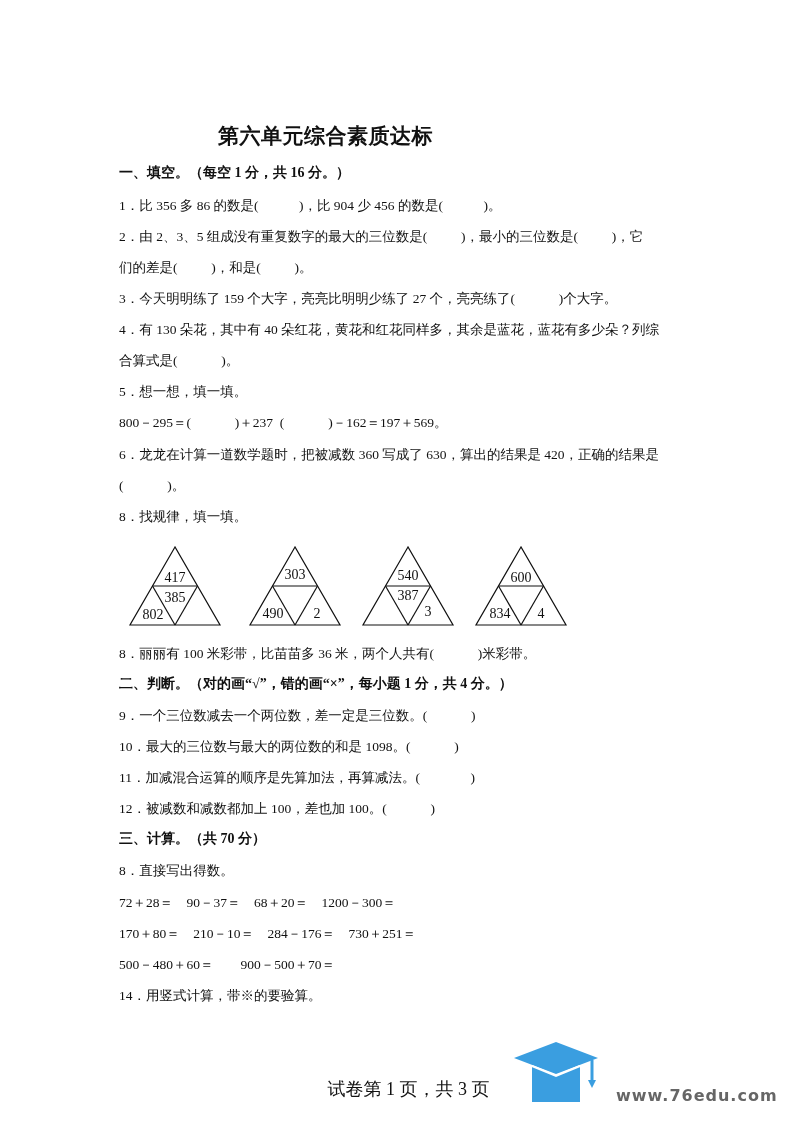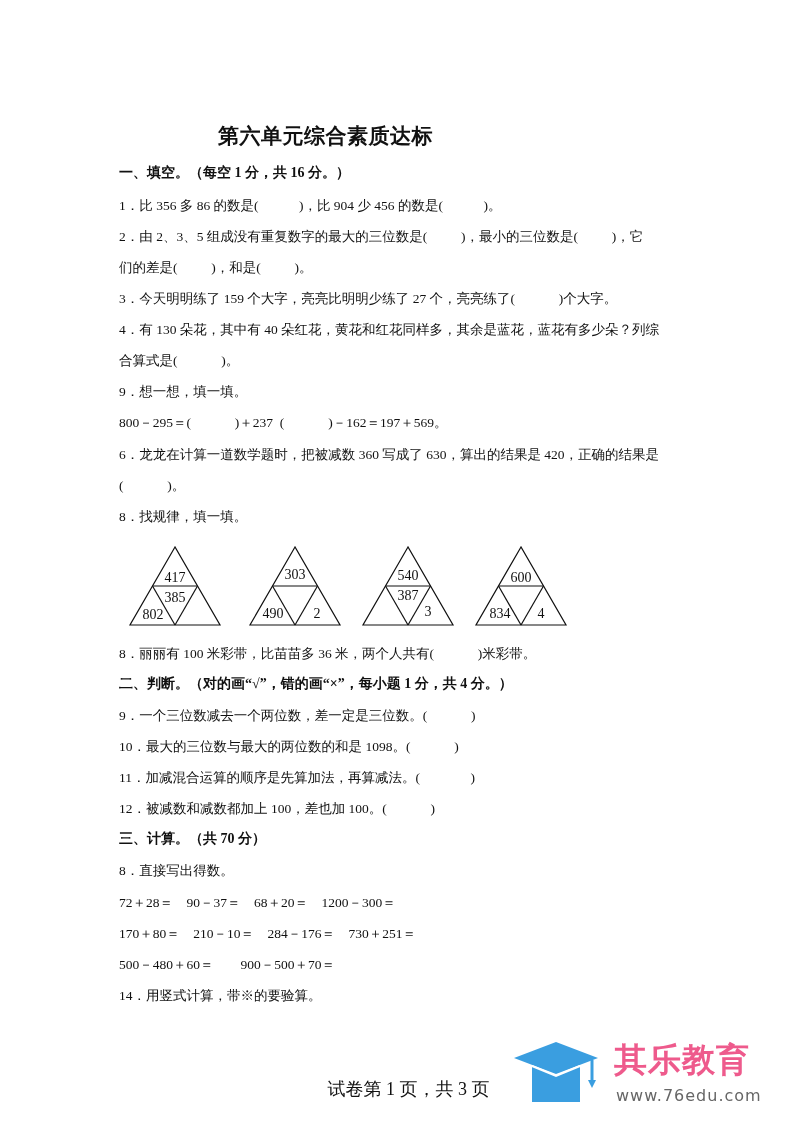--- a/index.html
+++ b/index.html
@@ -10,35 +10,35 @@
   .line { position: absolute; left: 119px; font-size: 13.5px; white-space: pre; line-height: 18px; text-align: right; }
   .section { position: absolute; left: 119px; font-size: 14px; font-weight: bold; white-space: pre; }
   .tri { position: absolute; top: 545px; }
   .tri svg { display: block; overflow: visible; }
   .tri text { font-family: "Liberation Serif", serif; font-size: 14px; fill: #111; }
   .footer { position: absolute; top: 1077px; left: 0; width: 793px; text-align: center; font-size: 18px; padding-left: 12px; }
   .logo { position: absolute; left: 512px; top: 1038px; width: 275px; height: 70px; }
   .logo-text { position: absolute; left: 102px; top: 0px; font-family: "DejaVu Sans", sans-serif;
                font-weight: bold; font-size: 33px; color: #ee5a8c; letter-spacing: 1px; white-space: nowrap; }
   .logo-url { position: absolute; left: 104px; top: 48px; font-family: "DejaVu Sans", sans-serif;
-              font-weight: normal; font-size: 16px; color: #666; letter-spacing: 1px; white-space: nowrap; }
+              font-weight: bold; font-size: 16px; color: #666; letter-spacing: 1px; white-space: nowrap; }
 </style>
 </head>
 <body>
 
 <div class="title">第六单元综合素质达标</div>
 
 <div class="section" style="top:164px">一、填空。（每空 1 分，共 16 分。）</div>
 <div class="line" style="top:197px">1．比 356 多 86 的数是(            )，比 904 少 456 的数是(            )。</div>
 <div class="line" style="top:228px">2．由 2、3、5 组成没有重复数字的最大的三位数是(          )，最小的三位数是(          )，它</div>
 <div class="line" style="top:259px">们的差是(          )，和是(          )。</div>
 <div class="line" style="top:290px">3．今天明明练了 159 个大字，亮亮比明明少练了 27 个，亮亮练了(             )个大字。</div>
 <div class="line" style="top:321px">4．有 130 朵花，其中有 40 朵红花，黄花和红花同样多，其余是蓝花，蓝花有多少朵？列综</div>
 <div class="line" style="top:352px">合算式是(             )。</div>
-<div class="line" style="top:383px">9．想一想，填一填。</div>
+<div class="line" style="top:383px">5．想一想，填一填。</div>
 <div class="line" style="top:414px">800－295＝(             )＋237  (             )－162＝197＋569。</div>
 <div class="line" style="top:446px">6．龙龙在计算一道数学题时，把被减数 360 写成了 630，算出的结果是 420，正确的结果是</div>
 <div class="line" style="top:477px">(             )。</div>
 <div class="line" style="top:508px">8．找规律，填一填。</div>
 
 <div class="tri" style="left:128px">
   <svg width="96" height="82" viewBox="0 0 96 82">
     <polygon points="47,2 2,80 92,80" fill="none" stroke="#111" stroke-width="1.2"></polygon>
     <line x1="24.5" y1="41" x2="69.5" y2="41" stroke="#111" stroke-width="1.2"></line>
     <line x1="24.5" y1="41" x2="47" y2="80" stroke="#111" stroke-width="1.2"></line>
@@ -102,15 +102,14 @@
 <div class="footer">试卷第 1 页，共 3 页</div>
 
 <div class="logo">
   <svg width="100" height="64" viewBox="0 0 100 64" style="position:absolute;left:0;top:2px">
     <polygon points="2,18 44,2 86,18 44,34" fill="#3a9ee0"></polygon>
     <path d="M20,26 L44,36 L68,26 L68,62 L20,62 Z" fill="#3a9ee0"></path>
     <path d="M20,26 L44,36 L68,26" fill="none" stroke="#fff" stroke-width="2"></path>
     <line x1="80" y1="20" x2="80" y2="40" stroke="#3a9ee0" stroke-width="3"></line>
     <polygon points="76,40 84,40 80,48" fill="#3a9ee0"></polygon>
   </svg>
-  <div class="logo-text">其乐教育</div>
   <div class="logo-url">www.76edu.com</div>
 </div>
 
 </body></html>

